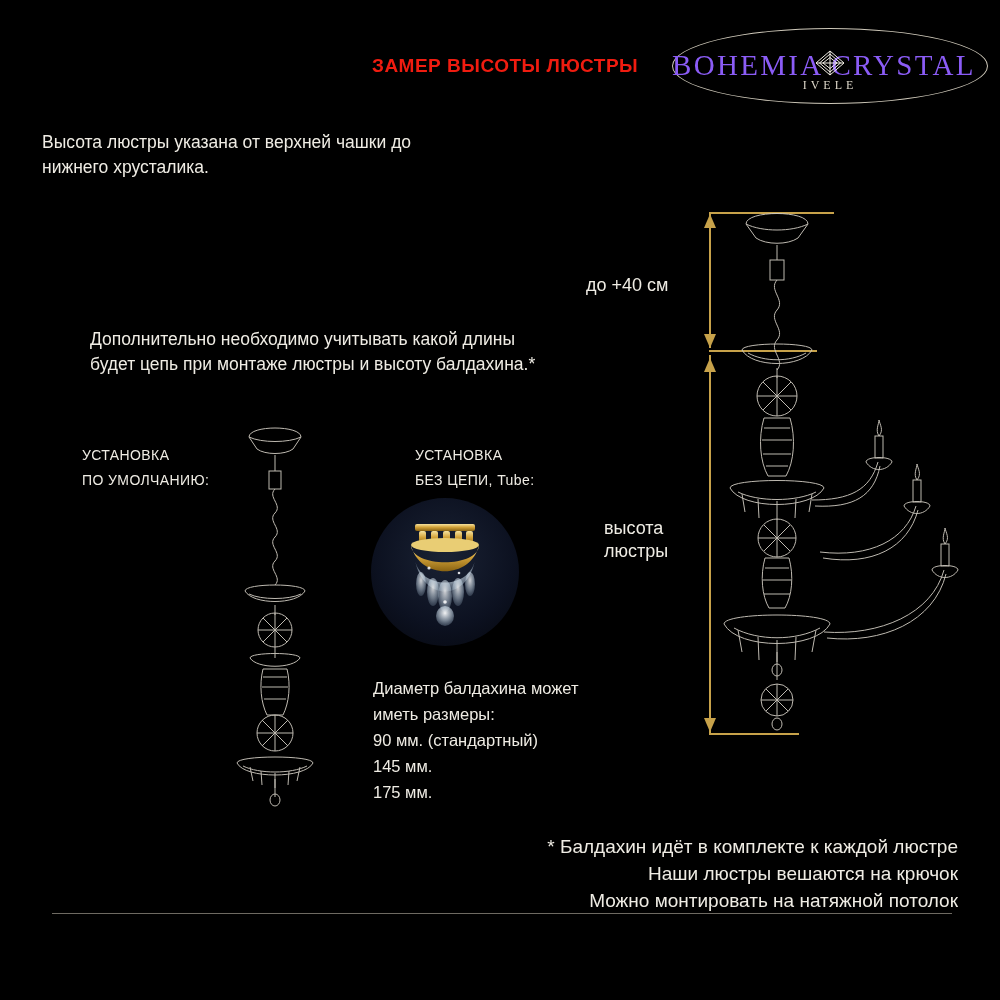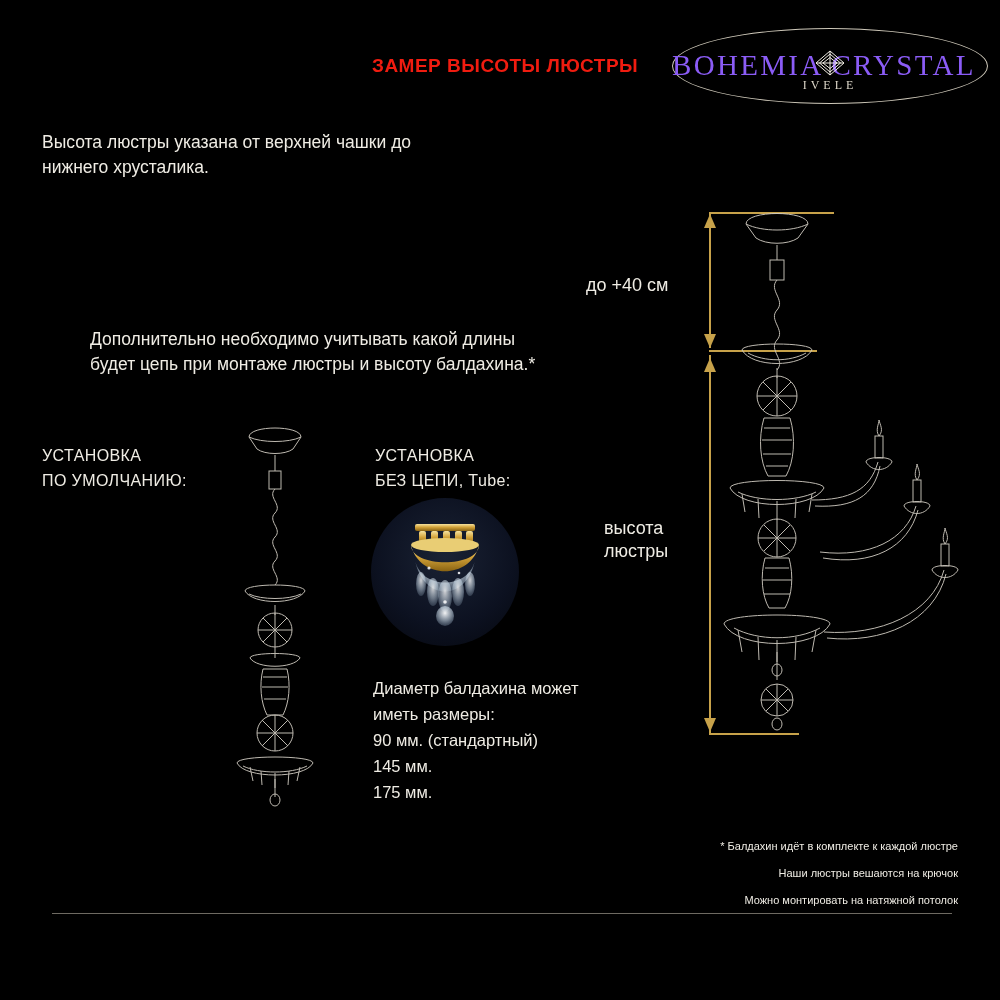--- a/index.html
+++ b/index.html
@@ -81,25 +81,26 @@
     white-space: pre-line;
   }
   #para1 { top: 130px; }
   #para2 { top: 185px; }
   #para3 { top: 256px; }
   #para4 { top: 327px; margin-left: 48px; }
 
   
   .section-cap {
     position: absolute;
-    font-size: 16px;
+    font-size: 14px;
     line-height: 25px;
     color: #efece4;
     white-space: pre-line;
     letter-spacing: 0.4px;
+    margin-left: 40px;
   }
   #cap-default { left: 42px; top: 443px; }
   #cap-nochain { left: 375px; top: 443px; }
 
   
   .diam-block {
     position: absolute;
     left: 373px; top: 675px;
     font-size: 16.5px;
     line-height: 26px;
@@ -114,21 +115,21 @@
     color: #efece4;
     white-space: pre-line;
   }
 
   
   .footer-notes {
     position: absolute;
     right: 42px; top: 833px;
     width: 700px;
     text-align: right;
-    font-size: 11px;
+    font-size: 19px;
     line-height: 27px;
     color: #efece4;
     white-space: pre-line;
   }
   .footer-rule {
     position: absolute;
     left: 52px; top: 913px;
     width: 900px; height: 1px;
     background: #6e6a62;
   }

